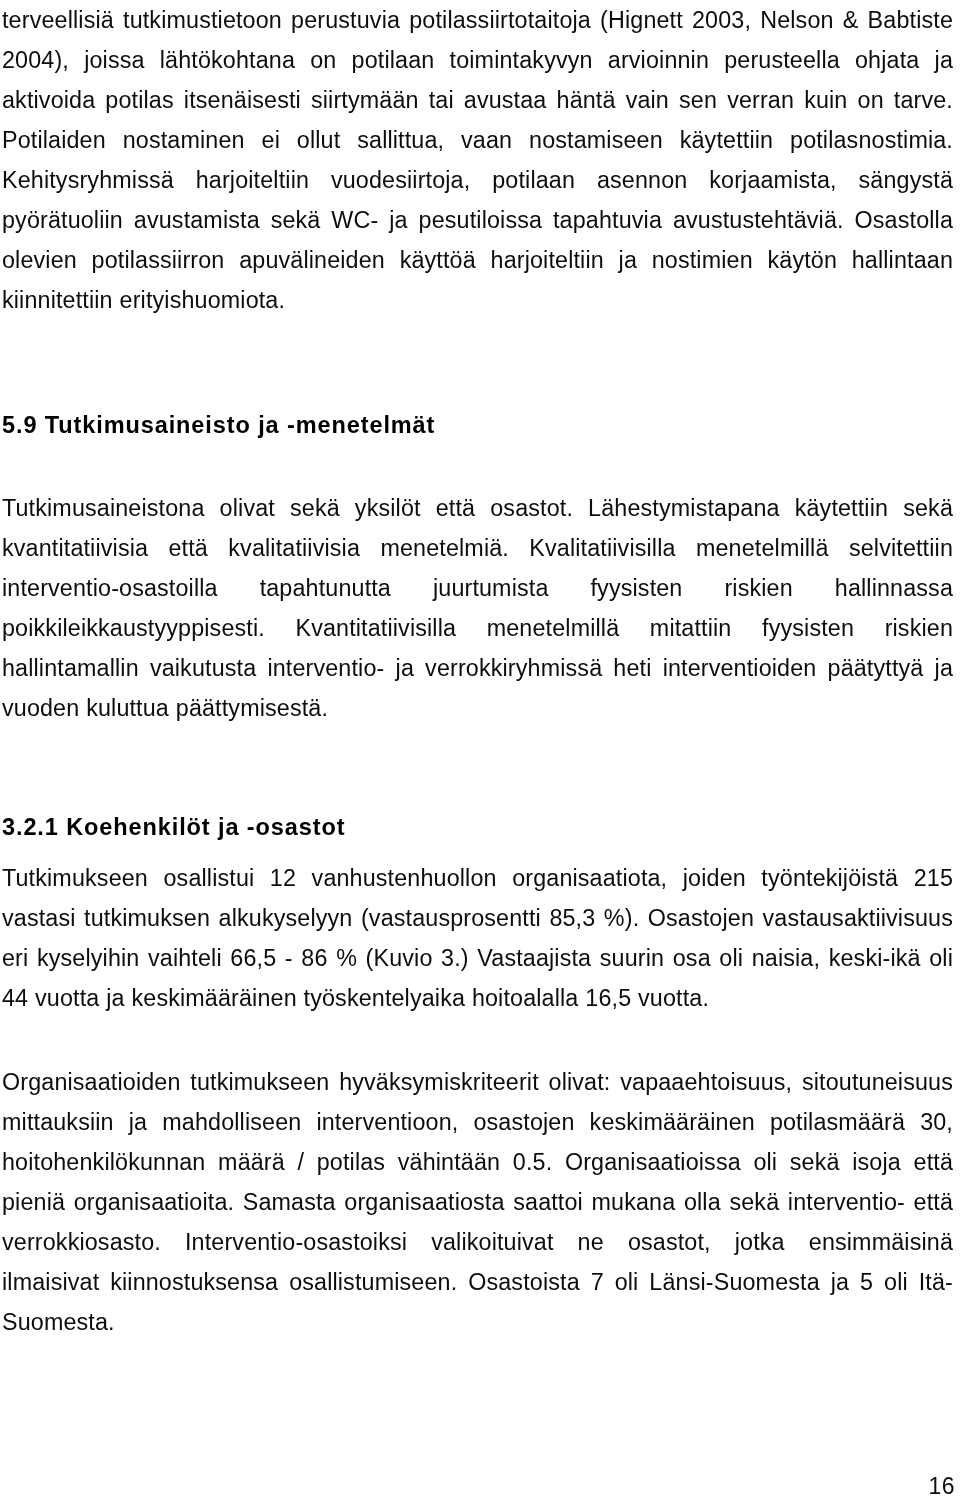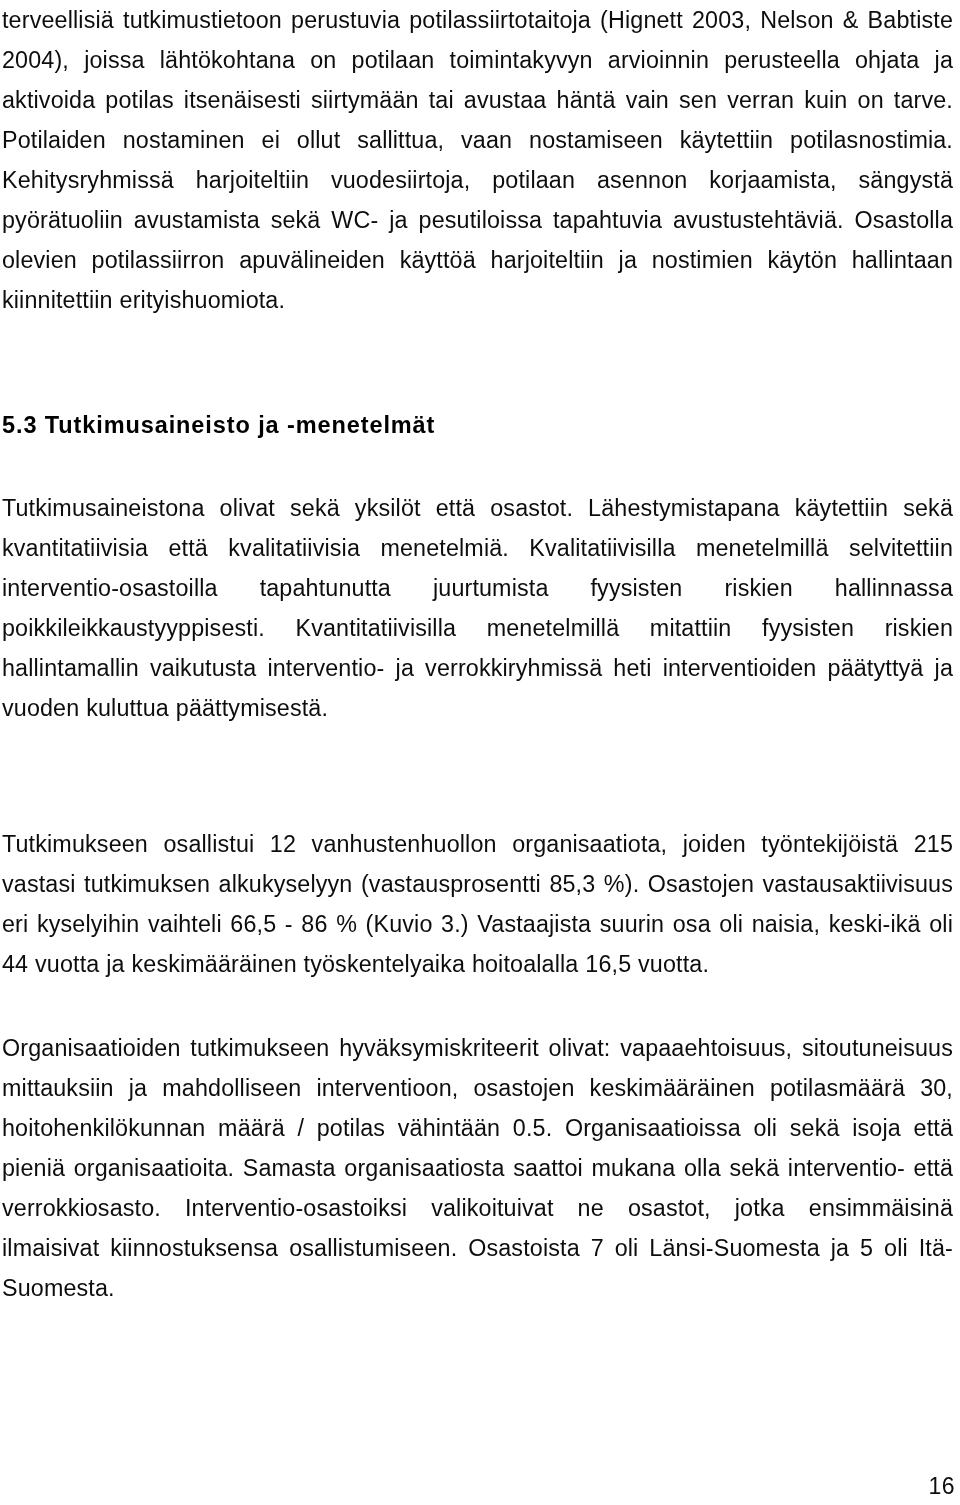--- a/index.html
+++ b/index.html
@@ -85,28 +85,29 @@
 <body>
 
 <div class="page">
 
   <div class="text-column">
 
     <p class="para continued">terveellisiä tutkimustietoon perustuvia potilassiirtotaitoja (Hignett 2003, Nelson &amp; Babtiste 2004), joissa lähtökohtana on potilaan toimintakyvyn arvioinnin perusteella ohjata ja aktivoida potilas itsenäisesti siirtymään tai avustaa häntä vain sen verran kuin on tarve. Potilaiden nostaminen ei ollut sallittua, vaan nostamiseen käytettiin potilasnostimia. Kehitysryhmissä harjoiteltiin vuodesiirtoja, potilaan asennon korjaamista, sängystä pyörätuoliin avustamista sekä WC- ja pesutiloissa tapahtuvia avustustehtäviä. Osastolla olevien potilassiirron apuvälineiden käyttöä harjoiteltiin ja nostimien käytön hallintaan kiinnitettiin erityishuomiota.</p>
 
     <div class="gap-after-p1"></div>
 
-    <h2 class="heading">5.3 Tutkimusaineisto ja -menetelmät</h2>
+    <h2 class="heading">5.9 Tutkimusaineisto ja -menetelmät</h2>
 
     <div class="gap-after-h1"></div>
 
     <p class="para">Tutkimusaineistona olivat sekä yksilöt että osastot. Lähestymistapana käytettiin sekä kvantitatiivisia että kvalitatiivisia menetelmiä. Kvalitatiivisilla menetelmillä selvitettiin interventio-osastoilla tapahtunutta juurtumista fyysisten riskien hallinnassa poikkileikkaustyyppisesti. Kvantitatiivisilla menetelmillä mitattiin fyysisten riskien hallintamallin vaikutusta interventio- ja verrokkiryhmissä heti interventioiden päätyttyä ja vuoden kuluttua päättymisestä.</p>
 
     <div class="gap-after-p2"></div>
 
+    <h3 class="heading">3.2.1 Koehenkilöt ja -osastot</h3>
 
     <div class="gap-after-h2"></div>
 
     <p class="para">Tutkimukseen osallistui 12 vanhustenhuollon organisaatiota, joiden työntekijöistä 215 vastasi tutkimuksen alkukyselyyn (vastausprosentti 85,3 %). Osastojen vastausaktiivisuus eri kyselyihin vaihteli 66,5 - 86 % (Kuvio 3.) Vastaajista suurin osa oli naisia, keski-ikä oli 44 vuotta ja keskimääräinen työskentelyaika hoitoalalla 16,5 vuotta.</p>
 
     <div class="gap-after-p3"></div>
 
     <p class="para">Organisaatioiden tutkimukseen hyväksymiskriteerit olivat: vapaaehtoisuus, sitoutuneisuus mittauksiin ja mahdolliseen interventioon, osastojen keskimääräinen potilasmäärä 30, hoitohenkilökunnan määrä / potilas vähintään 0.5. Organisaatioissa oli sekä isoja että pieniä organisaatioita. Samasta organisaatiosta saattoi mukana olla sekä interventio- että verrokkiosasto. Interventio-osastoiksi valikoituivat ne osastot, jotka ensimmäisinä ilmaisivat kiinnostuksensa osallistumiseen. Osastoista 7 oli Länsi-Suomesta ja 5 oli Itä-Suomesta.</p>
 
   </div>

